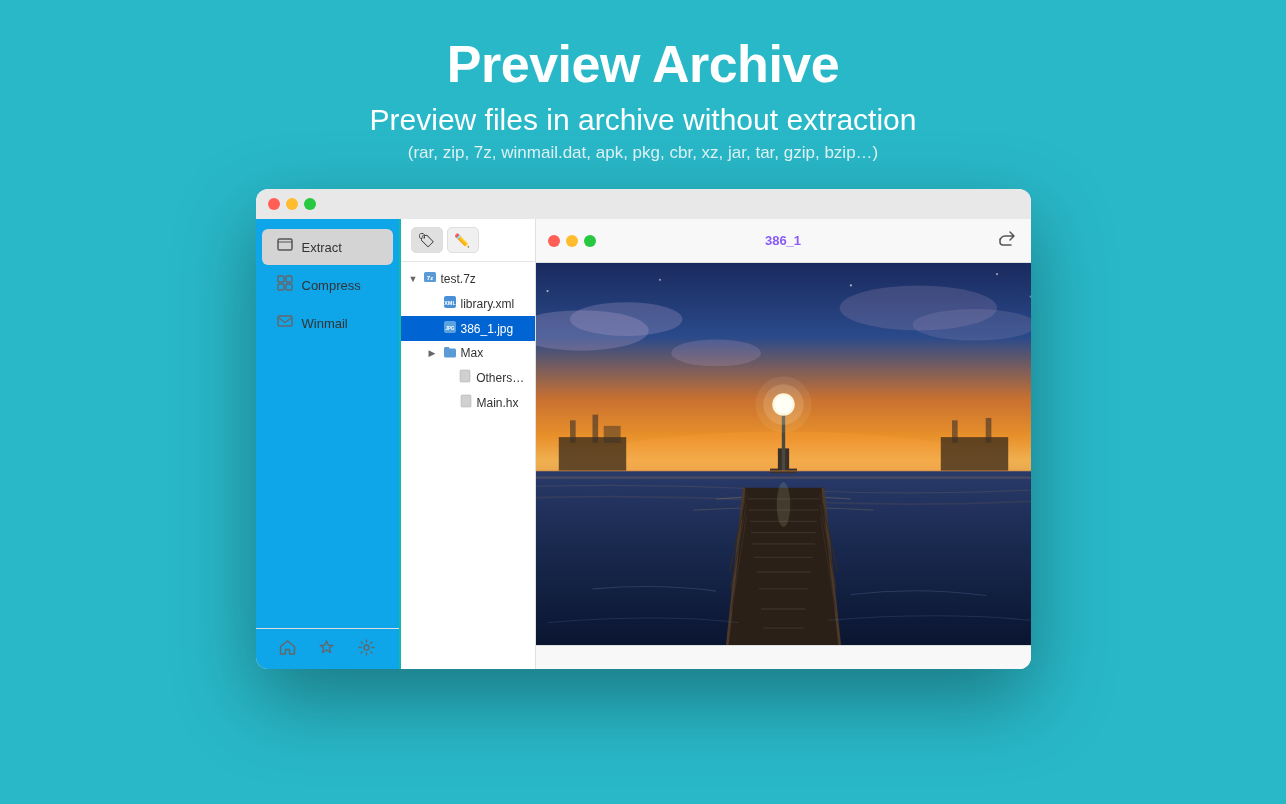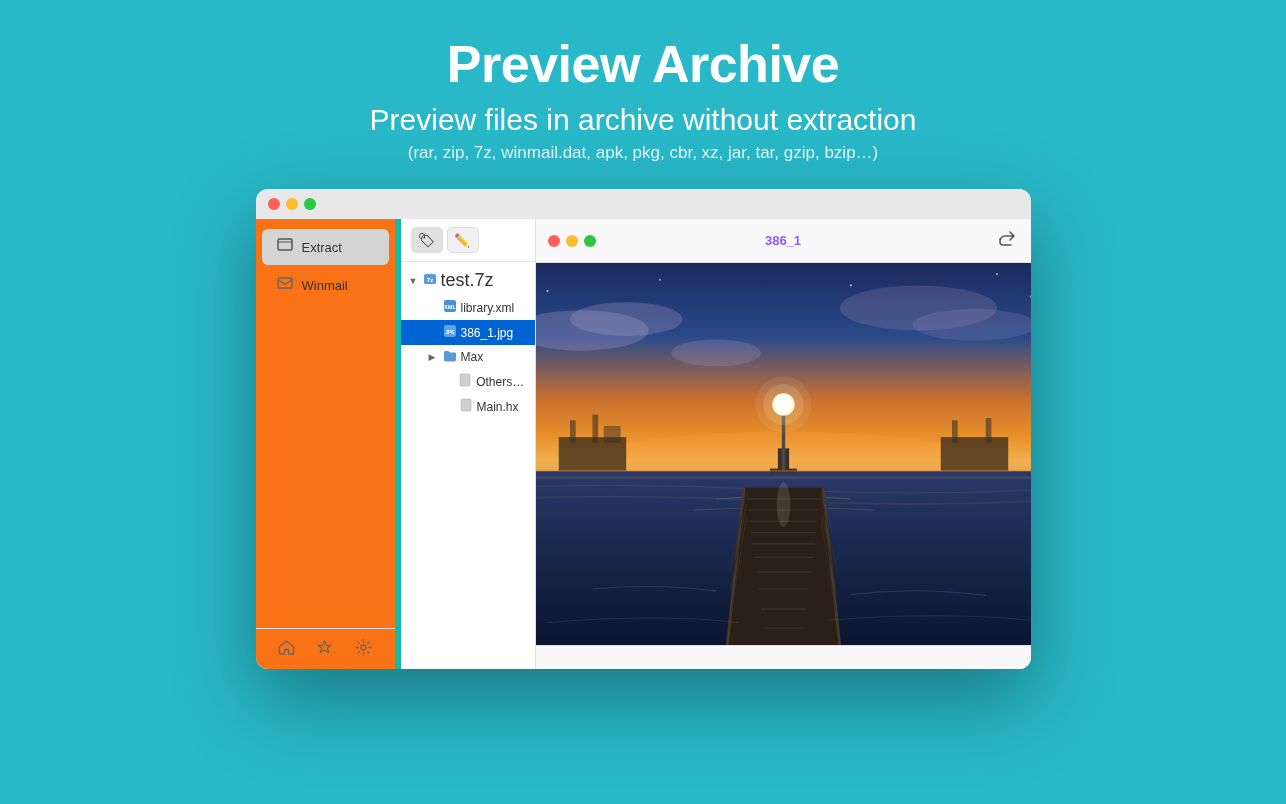--- a/index.html
+++ b/index.html
@@ -85,24 +85,24 @@
     
     .window-body {
       display: flex;
       flex: 1;
       overflow: hidden;
     }
 
     
     .sidebar {
       width: 145px;
-      background: #f97316;
+      background: #0ea5e9;
       display: flex;
       flex-direction: column;
-      border-right: 6px solid #14b8a6;
+      border-right: 2px solid #14b8a6;
       flex-shrink: 0;
     }
 
     .sidebar-items {
       flex: 1;
       padding-top: 8px;
     }
 
     .sidebar-item {
       display: flex;
@@ -302,20 +302,31 @@
           <div class="sidebar-item active">
             <span class="sidebar-item-icon">
               <svg width="18" height="18" viewBox="0 0 18 18" fill="none">
                 <rect x="2" y="3" width="14" height="11" rx="1.5" stroke="#555" stroke-width="1.5" fill="none"></rect>
                 <path d="M2 6h14" stroke="#555" stroke-width="1.2"></path>
               </svg>
             </span>
             <span class="sidebar-item-label">Extract</span>
           </div>
 
+          <div class="sidebar-item">
+            <span class="sidebar-item-icon">
+              <svg width="18" height="18" viewBox="0 0 18 18" fill="none">
+                <rect x="2" y="2" width="6" height="6" rx="1" stroke="#666" stroke-width="1.4" fill="none"></rect>
+                <rect x="10" y="2" width="6" height="6" rx="1" stroke="#666" stroke-width="1.4" fill="none"></rect>
+                <rect x="2" y="10" width="6" height="6" rx="1" stroke="#666" stroke-width="1.4" fill="none"></rect>
+                <rect x="10" y="10" width="6" height="6" rx="1" stroke="#666" stroke-width="1.4" fill="none"></rect>
+              </svg>
+            </span>
+            <span class="sidebar-item-label">Compress</span>
+          </div>
 
           <div class="sidebar-item">
             <span class="sidebar-item-icon">
               <svg width="18" height="18" viewBox="0 0 18 18" fill="none">
                 <rect x="2" y="4" width="14" height="10" rx="1.5" stroke="#666" stroke-width="1.4" fill="none"></rect>
                 <path d="M2 5.5l7 5 7-5" stroke="#666" stroke-width="1.2"></path>
               </svg>
             </span>
             <span class="sidebar-item-label">Winmail</span>
           </div>
@@ -356,21 +367,21 @@
         <div class="file-tree">
 
           <div class="tree-item">
             <span style="font-size:9px;color:#666;width:10px;">▼</span>
             <span style="font-size:13px;">
               <svg width="14" height="14" viewBox="0 0 14 14">
                 <rect x="1" y="2" width="12" height="10" rx="1.5" fill="#5b9bd5" stroke="none"></rect>
                 <text x="7" y="10" font-size="6" text-anchor="middle" fill="white" font-weight="bold">7z</text>
               </svg>
             </span>
-            <span class="file-name" style="font-size:18px;color:#333;">test.7z</span>
+            <span class="file-name" style="font-size:12px;color:#333;">test.7z</span>
           </div>
 
           <div class="tree-item">
             <div class="indent"></div>
             <span style="width:10px;"></span>
             <span style="font-size:13px;">
               <svg width="14" height="14" viewBox="0 0 14 14">
                 <rect x="1" y="1" width="12" height="12" rx="2" fill="#4a90d9"></rect>
                 <text x="7" y="9.5" font-size="5.5" text-anchor="middle" fill="white" font-weight="bold">XML</text>
               </svg>

